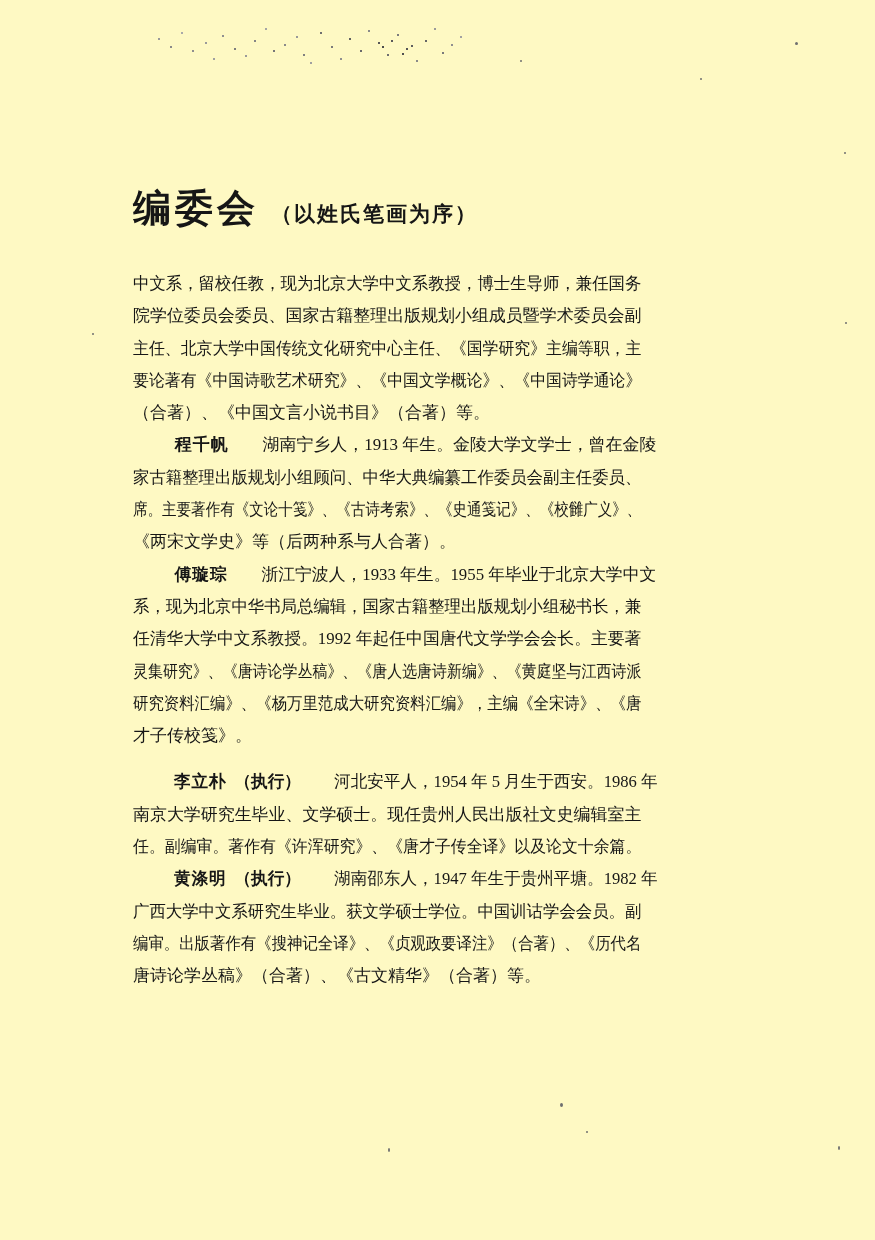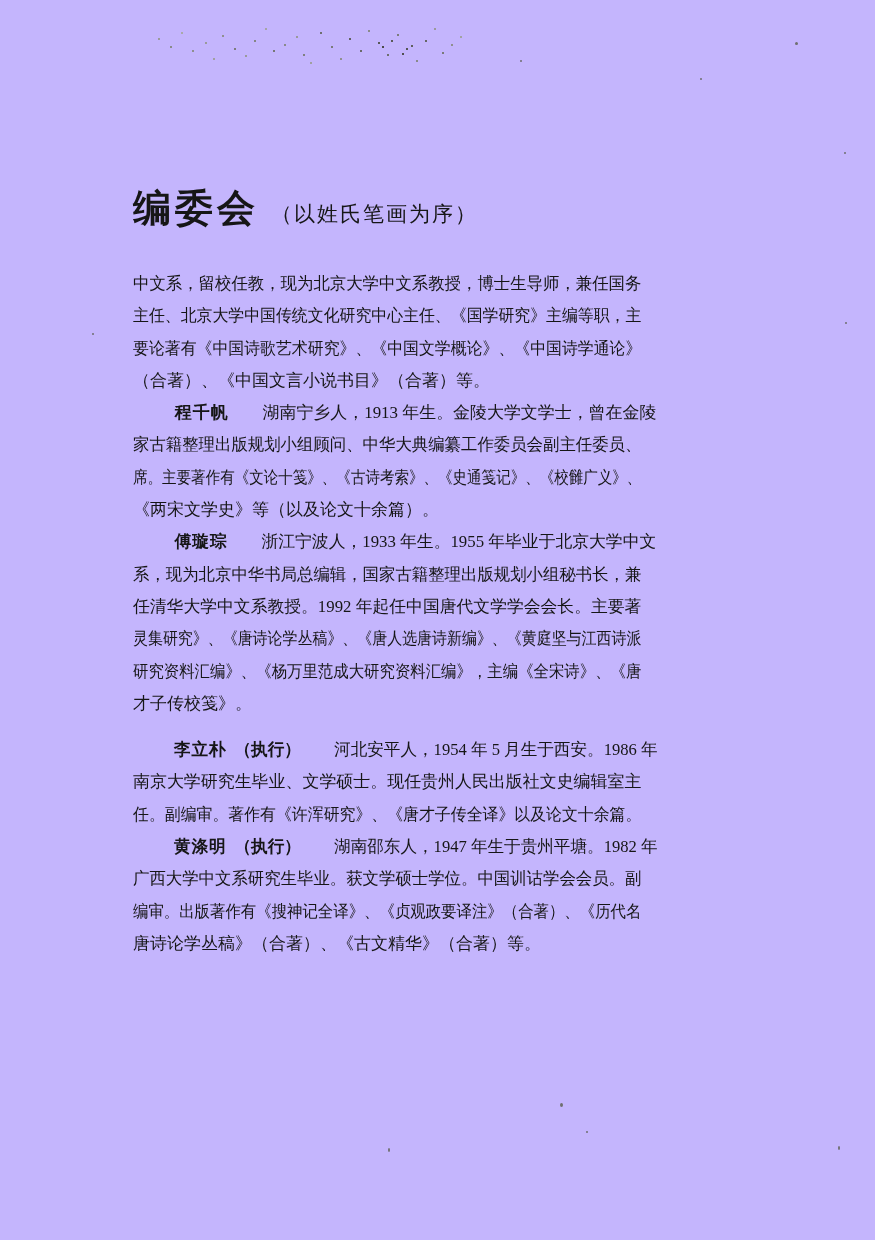--- a/index.html
+++ b/index.html
@@ -1,19 +1,19 @@
 <!DOCTYPE html>
 <html><head>
 <meta charset="utf-8">
 <style>
   html,body{margin:0;padding:0;background:#e8e8e6;}
   .page{
     position:relative;
     width:875px;height:1240px;
-    background:#c4b5fd;
+    background:#fef9c3;
     overflow:hidden;
     font-family:"Liberation Serif","DejaVu Serif",serif;
     color:#161616;
   }
   
   .smudge{
     position:absolute;left:150px;top:20px;width:2px;height:2px;background:transparent;
     box-shadow:
       8px 18px 0 #9a9a9a,20px 26px 0 #8a8a8a,31px 12px 0 #a9a9a9,42px 30px 0 #8f8f8f,
       55px 22px 0 #9a9a9a,63px 38px 0 #a0a0a0,72px 15px 0 #909090,84px 28px 0 #7d7d7d,
@@ -25,21 +25,21 @@
       284px 8px 0 #9a9a9a,292px 32px 0 #7a7a7a,301px 24px 0 #8f8f8f,310px 16px 0 #a2a2a2,
       232px 26px 0 #4a4a4a,241px 20px 0 #5a5a5a,252px 33px 0 #505050,261px 25px 0 #5e5e5e;
   }
   .speck{position:absolute;background:#6f6f6f;width:2px;height:2px;border-radius:50%;}
 
   .title-row{
     position:absolute;left:133px;top:183px;margin:0;
     display:flex;align-items:baseline;white-space:nowrap;
   }
   .title{font-size:38px;font-weight:bold;letter-spacing:4px;}
-  .title-note{font-size:21px;font-weight:normal;margin-left:12px;letter-spacing:2px;}
+  .title-note{font-size:21px;font-weight:bold;margin-left:12px;letter-spacing:2px;}
 
   .body-block{position:absolute;left:133px;top:268px;width:628px;}
   .para{margin:0;}
   .para.gap-before{margin-top:14px;}
   .line{
     height:32.3px;line-height:32.3px;font-size:17px;
     white-space:nowrap;overflow:visible;
   }
   .ln-in{display:inline-block;white-space:nowrap;transform-origin:0 50%;}
   .line.first .ln-in{padding-left:42px;}
@@ -66,29 +66,30 @@
   <div class="speck" style="left:388px;top:1148px;height:4px;"></div>
 
   <h1 class="title-row">
     <span class="title">编委会</span>
     <span class="title-note">（以姓氏笔画为序）</span>
   </h1>
 
   <div class="body-block" id="paras">
       <div class="para">
         <div class="line fill"><span class="ln-in" style="transform: scaleX(0.96467);">中文系，留校任教，现为北京大学中文系教授，博士生导师，兼任国务</span></div>
+        <div class="line fill"><span class="ln-in" style="transform: scaleX(0.996825);">院学位委员会委员、国家古籍整理出版规划小组成员暨学术委员会副</span></div>
         <div class="line fill"><span class="ln-in" style="transform: scaleX(0.934524);">主任、北京大学中国传统文化研究中心主任、《国学研究》主编等职，主</span></div>
         <div class="line fill"><span class="ln-in" style="transform: scaleX(0.934524);">要论著有《中国诗歌艺术研究》、《中国文学概论》、《中国诗学通论》</span></div>
         <div class="line end"><span class="ln-in">（合著）、《中国文言小说书目》（合著）等。</span></div>
       </div>
       <div class="para">
         <div class="line fill first"><span class="ln-in" style="transform: scaleX(0.99643);"><b class="author">程千帆</b><span class="gap"></span><span>湖南宁乡人，1913 年生。金陵大学文学士，曾在金陵</span></span></div>
         <div class="line fill"><span class="ln-in" style="transform: scaleX(0.96467);">家古籍整理出版规划小组顾问、中华大典编纂工作委员会副主任委员、</span></div>
         <div class="line fill"><span class="ln-in" style="transform: scaleX(0.854422);">席。主要著作有《文论十笺》、《古诗考索》、《史通笺记》、《校雠广义》、</span></div>
-        <div class="line end"><span class="ln-in">《两宋文学史》等（以及论文十余篇）。</span></div>
+        <div class="line end"><span class="ln-in">《两宋文学史》等（后两种系与人合著）。</span></div>
       </div>
       <div class="para">
         <div class="line fill first"><span class="ln-in" style="transform: scaleX(0.988198);"><b class="author">傅璇琮</b><span class="gap"></span><span>浙江宁波人，1933 年生。1955 年毕业于北京大学中文</span></span></div>
         <div class="line fill"><span class="ln-in" style="transform: scaleX(0.96467);">系，现为北京中华书局总编辑，国家古籍整理出版规划小组秘书长，兼</span></div>
         <div class="line fill"><span class="ln-in" style="transform: scaleX(0.988587);">任清华大学中文系教授。1992 年起任中国唐代文学学会会长。主要著</span></div>
         <div class="line fill"><span class="ln-in" style="transform: scaleX(0.879552);">灵集研究》、《唐诗论学丛稿》、《唐人选唐诗新编》、《黄庭坚与江西诗派</span></div>
         <div class="line fill"><span class="ln-in" style="transform: scaleX(0.906205);">研究资料汇编》、《杨万里范成大研究资料汇编》，主编《全宋诗》、《唐</span></div>
         <div class="line end"><span class="ln-in">才子传校笺》。</span></div>
       </div>
       <div class="para gap-before">

